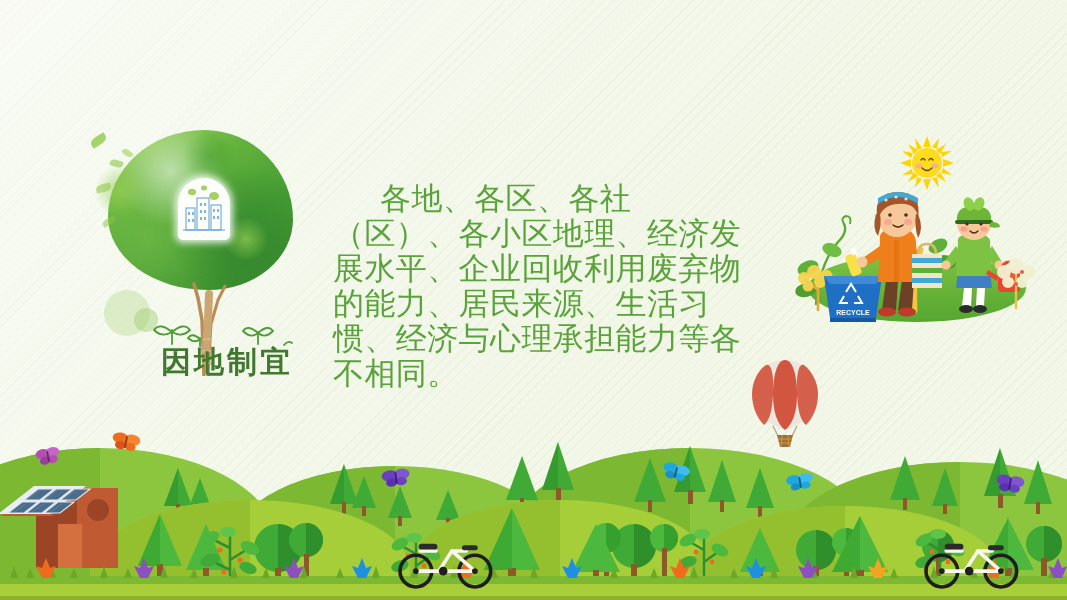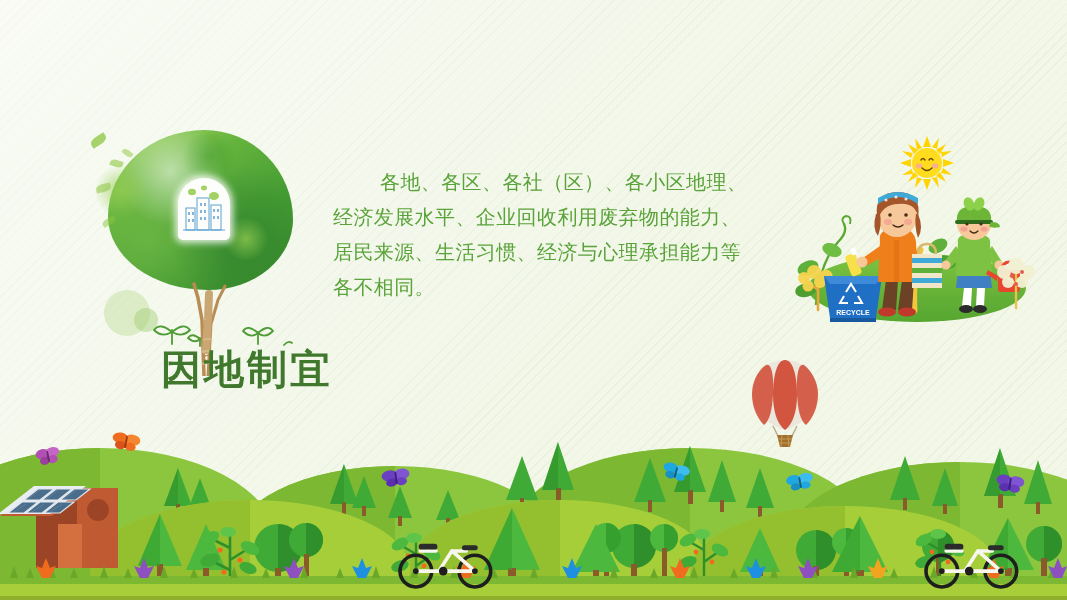--- a/index.html
+++ b/index.html
@@ -24,37 +24,37 @@
         rgba(190,210,170,0.16) 0px,
         rgba(190,210,170,0.16) 1px,
         rgba(255,255,255,0) 1px,
         rgba(255,255,255,0) 7px);
   }
 
   
   .body-text {
     position: absolute;
     left: 333px;
-    top: 165px;
+    top: 181px;
     width: 418px;
-    font-size: 20px;
+    font-size: 31px;
     line-height: 35px;
     letter-spacing: 0.4px;
     color: #5aa33a;
     text-indent: 47px;
     font-weight: 400;
     white-space: pre-wrap;
   }
 
   
   .section-title {
     position: absolute;
     left: 161px;
     top: 342px;
-    font-size: 40px;
+    font-size: 30px;
     font-weight: bold;
     letter-spacing: 3px;
     color: #40792d;
     text-align: center;
   }
 
   
   .tree-art { position: absolute; left: 82px; top: 122px; width: 235px; height: 230px; }
   .canopy {
     position: absolute; left: 26px; top: 8px; width: 185px; height: 160px;

